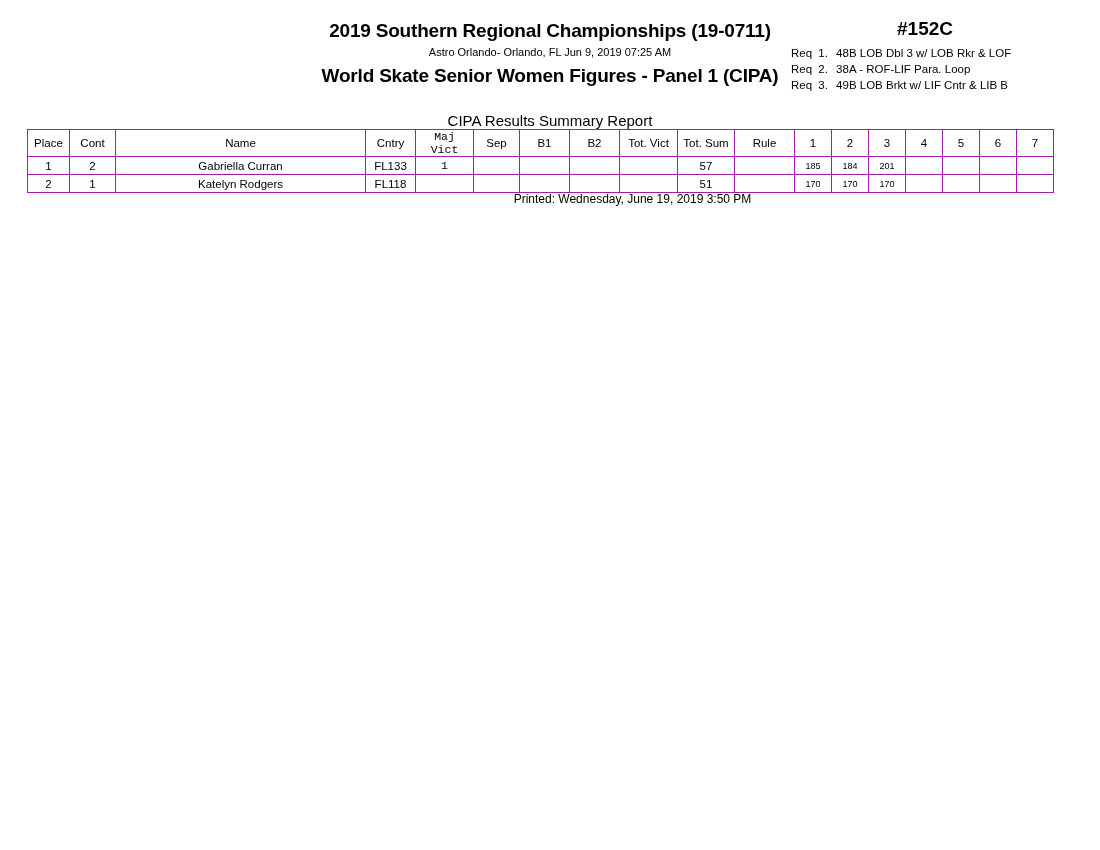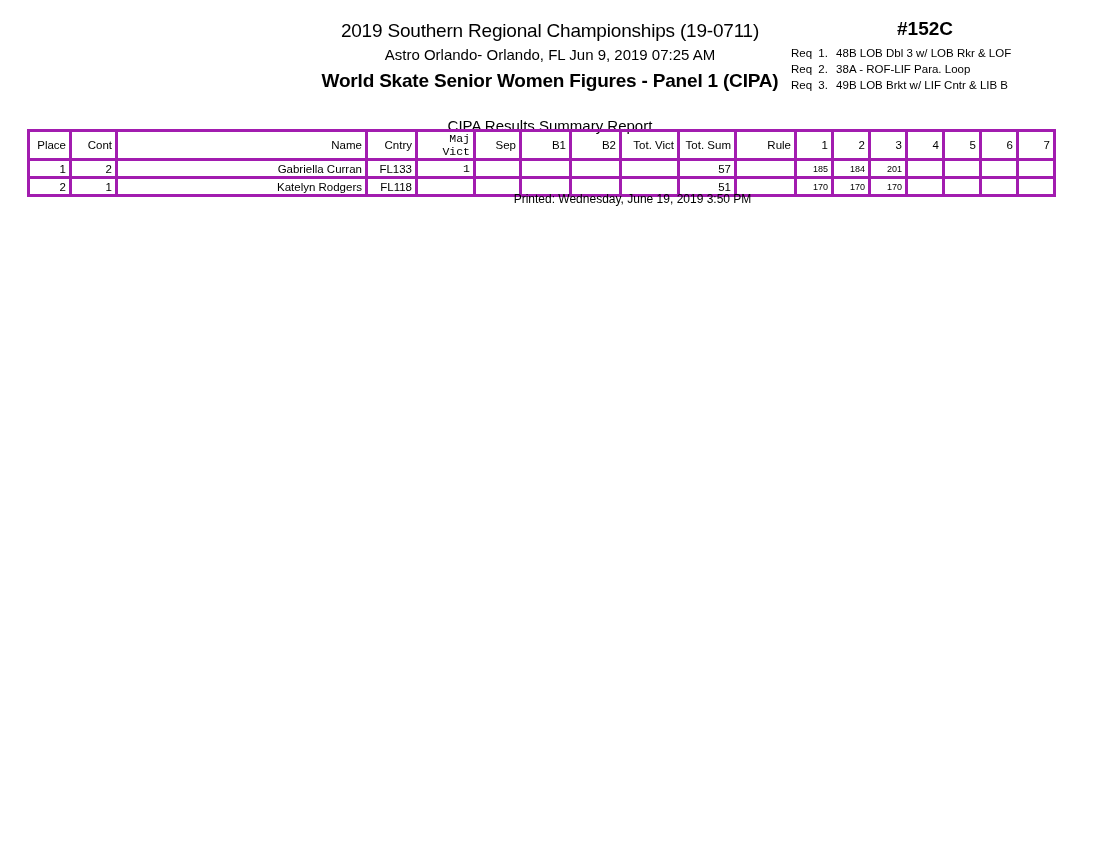--- a/index.html
+++ b/index.html
@@ -50,25 +50,25 @@
 
   .center-block {
     position: absolute;
     left: 0;
     right: 0;
     top: 20px;
     text-align: center;
   }
   .title-main {
     font-size: 19px;
-    font-weight: normal;
+    font-weight: bold;
     letter-spacing: -0.2px;
   }
   .title-venue {
-    font-size: 15px;
+    font-size: 11px;
     margin-top: 4px;
   }
   .title-event {
     font-size: 19px;
     font-weight: bold;
     margin-top: 7px;
     letter-spacing: -0.2px;
   }
   .title-report {
     font-size: 15px;
@@ -104,24 +104,24 @@
     position: absolute;
     left: 27px;
     top: 129px;
   }
   table.results {
     border-collapse: collapse;
     font-size: 11.5px;
   }
   table.results th,
   table.results td {
-    border: 3px solid #a21caf;
+    border: 1px solid #a21caf;
     padding: 0 3px;
     vertical-align: middle;
-    text-align: right;
+    text-align: center;
     font-weight: normal;
     height: 18px;
     box-sizing: border-box;
   }
   table.results thead th {
     height: 19px;
   }
   
   .c-place  { width: 42px; text-align: center; }
   .c-cont   { width: 46px; text-align: center; }

